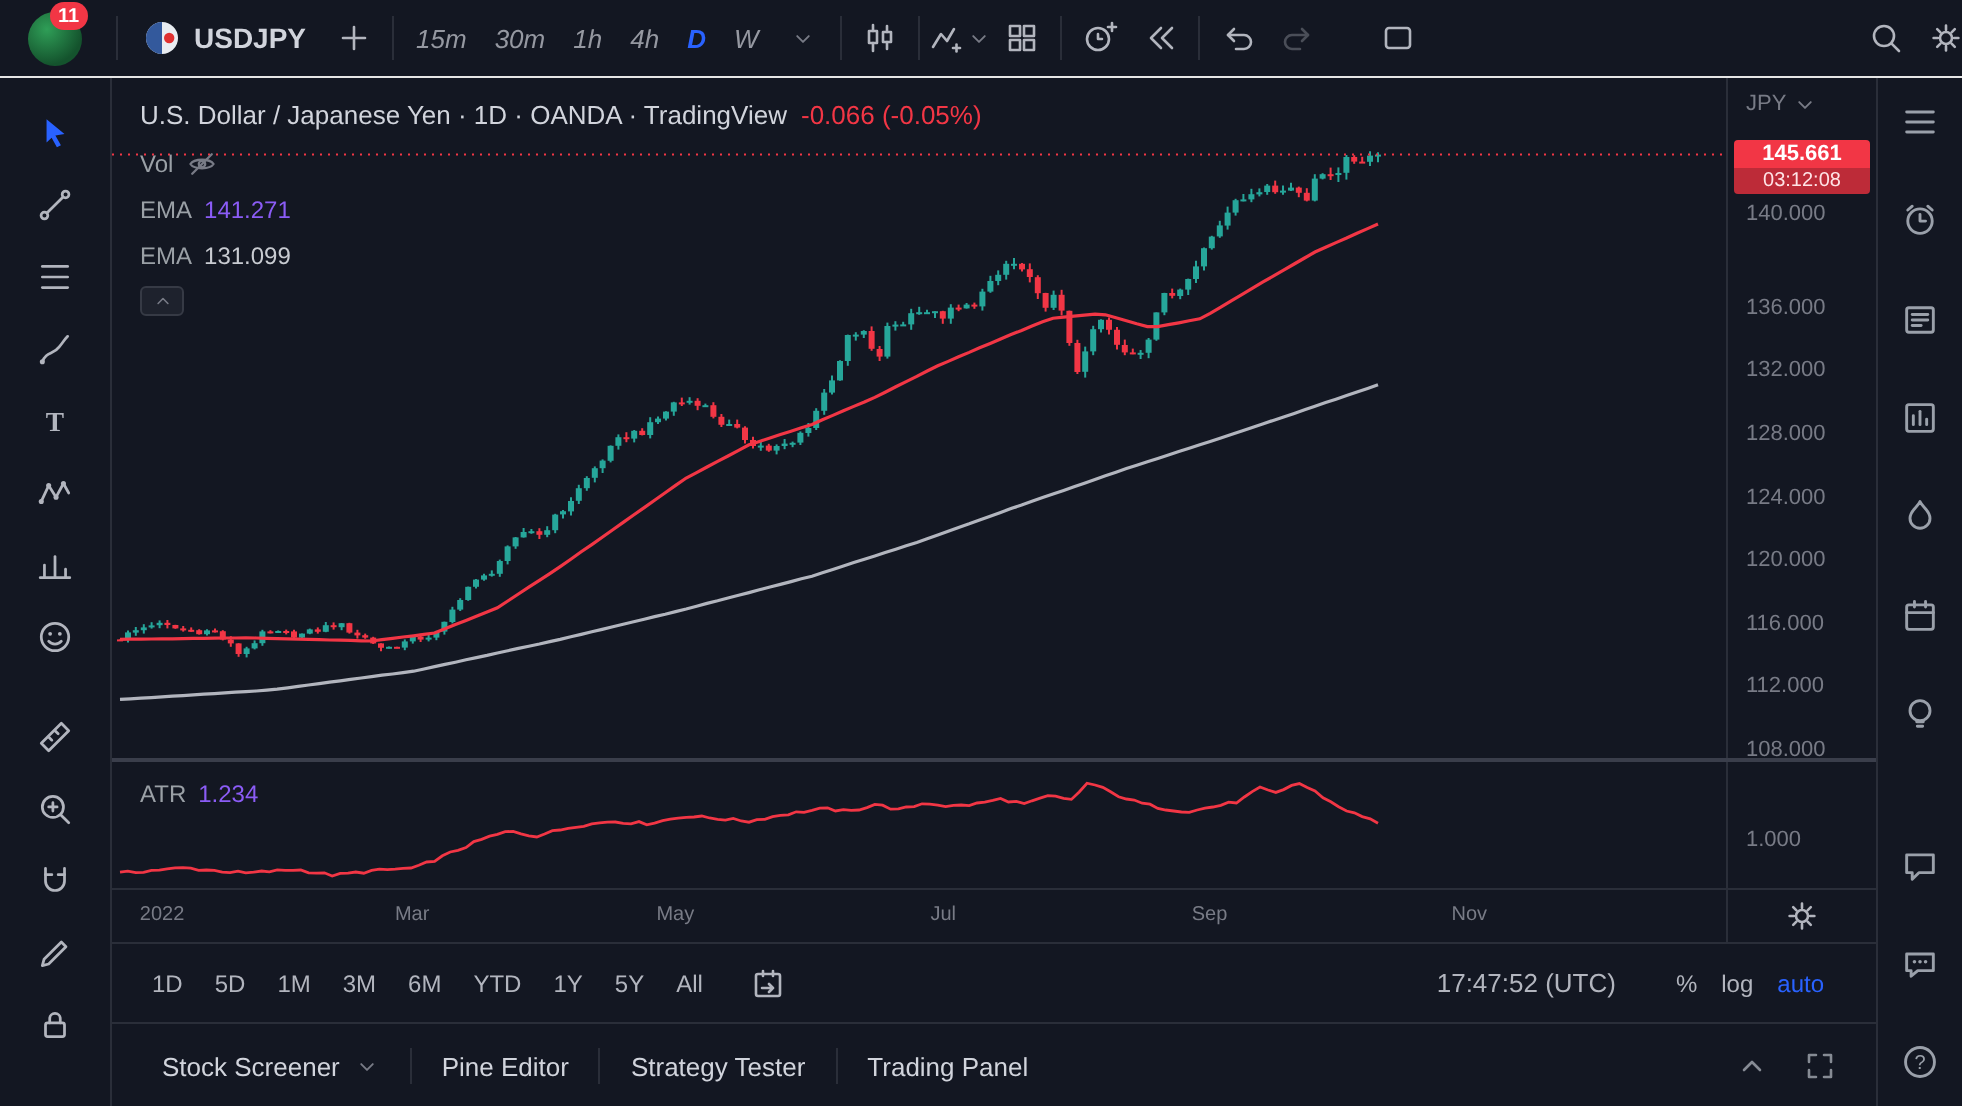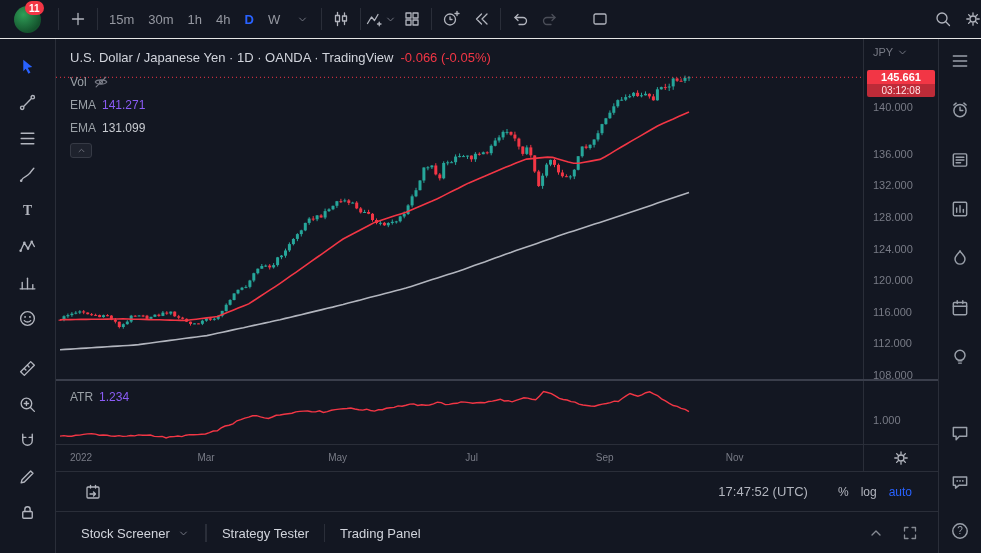--- a/index.html
+++ b/index.html
@@ -94,30 +94,40 @@
 <body>
 
 <div id="app">
 
   <header id="top-toolbar">
     <button class="logo-wrap">
       <span class="logo-circle"></span>
       <span class="notif-badge">11</span>
     </button>
     <div class="tb-sep"></div>
+    <button class="symbol-btn">
+      <span class="flag" id="flag-slot">
+          <svg viewBox="0 0 18 18">
+            <circle cx="9" cy="9" r="8" fill="#e9edf2"></circle>
+            <path d="M9 1 a8 8 0 0 0 0 16 Z" fill="#33599c"></path>
+            <circle cx="12.6" cy="9" r="2.6" fill="#e03131"></circle>
+          </svg>
+        </span>
+      <span>USDJPY</span>
+    </button>
     <button class="tb-btn" id="compare-btn">
         <span class="icon">
           <svg viewBox="0 0 18 18" fill="none" stroke="currentColor" stroke-width="1.3" stroke-linecap="round" stroke-linejoin="round">
             <line x1="9" y1="3.5" x2="9" y2="14.5"></line>
             <line x1="3.5" y1="9" x2="14.5" y2="9"></line>
           </svg>
         </span>
       </button>
     <div class="tb-sep"></div>
-    <div id="intervals" style="display: flex;">
+    <div id="intervals" style="display: flex; font-style: italic;">
         <button class="interval-btn">15m</button>
         <button class="interval-btn">30m</button>
         <button class="interval-btn">1h</button>
         <button class="interval-btn">4h</button>
         <button class="interval-btn active">D</button>
         <button class="interval-btn">W</button>
       </div>
     <button class="tb-btn" id="interval-chev">
         <span class="chev">
           <svg viewBox="0 0 18 18" fill="none" stroke="currentColor" stroke-width="1.3" stroke-linecap="round" stroke-linejoin="round">
@@ -852,20 +862,31 @@
               <svg viewBox="0 0 18 18" fill="none" stroke="currentColor" stroke-width="1.3" stroke-linecap="round" stroke-linejoin="round">
                 <circle cx="9" cy="9" r="3"></circle>
                 <path d="M9 2.8 V5 M9 13 V15.2 M2.8 9 H5 M13 9 H15.2 M4.6 4.6 L6.2 6.2 M11.8 11.8 L13.4 13.4 M13.4 4.6 L11.8 6.2 M6.2 11.8 L4.6 13.4"></path>
               </svg>
             </span>
           </button>
       </div>
     </div>
 
     <div id="range-toolbar">
+      <div id="range-buttons" style="display:flex;align-items:center">
+          <button class="range-btn">1D</button>
+          <button class="range-btn">5D</button>
+          <button class="range-btn">1M</button>
+          <button class="range-btn">3M</button>
+          <button class="range-btn">6M</button>
+          <button class="range-btn">YTD</button>
+          <button class="range-btn">1Y</button>
+          <button class="range-btn">5Y</button>
+          <button class="range-btn">All</button>
+        </div>
       <button class="tb-btn" id="goto-date">
           <span class="icon">
             <svg viewBox="0 0 18 18" fill="none" stroke="currentColor" stroke-width="1.3" stroke-linecap="round" stroke-linejoin="round">
               <rect x="3" y="4" width="12" height="11" rx="1"></rect>
               <line x1="6.5" y1="2.5" x2="6.5" y2="5"></line>
               <line x1="11.5" y1="2.5" x2="11.5" y2="5"></line>
               <path d="M6 11 H11.5 M9.5 9 L11.5 11 L9.5 13"></path>
             </svg>
           </span>
         </button>
@@ -876,20 +897,21 @@
     </div>
 
     <div id="bottom-panel">
       <div id="panel-tabs" style="display:flex;align-items:center;height:100%">
           <button class="panel-tab">Stock Screener<span class="chev">
               <svg viewBox="0 0 18 18" fill="none" stroke="currentColor" stroke-width="1.3" stroke-linecap="round" stroke-linejoin="round">
                 <polyline points="5,7 9,11 13,7"></polyline>
               </svg>
             </span></button>
           <div class="tab-sep"></div>
+          <button class="panel-tab">Pine Editor</button>
           <div class="tab-sep"></div>
           <button class="panel-tab">Strategy Tester</button>
           <div class="tab-sep"></div>
           <button class="panel-tab">Trading Panel</button>
         </div>
       <div id="panel-right">
         <button class="panel-icon-btn" id="panel-collapse">
             <span class="icon">
               <svg viewBox="0 0 18 18" fill="none" stroke="currentColor" stroke-width="1.3" stroke-linecap="round" stroke-linejoin="round">
                 <polyline points="5,11 9,7 13,11"></polyline>

